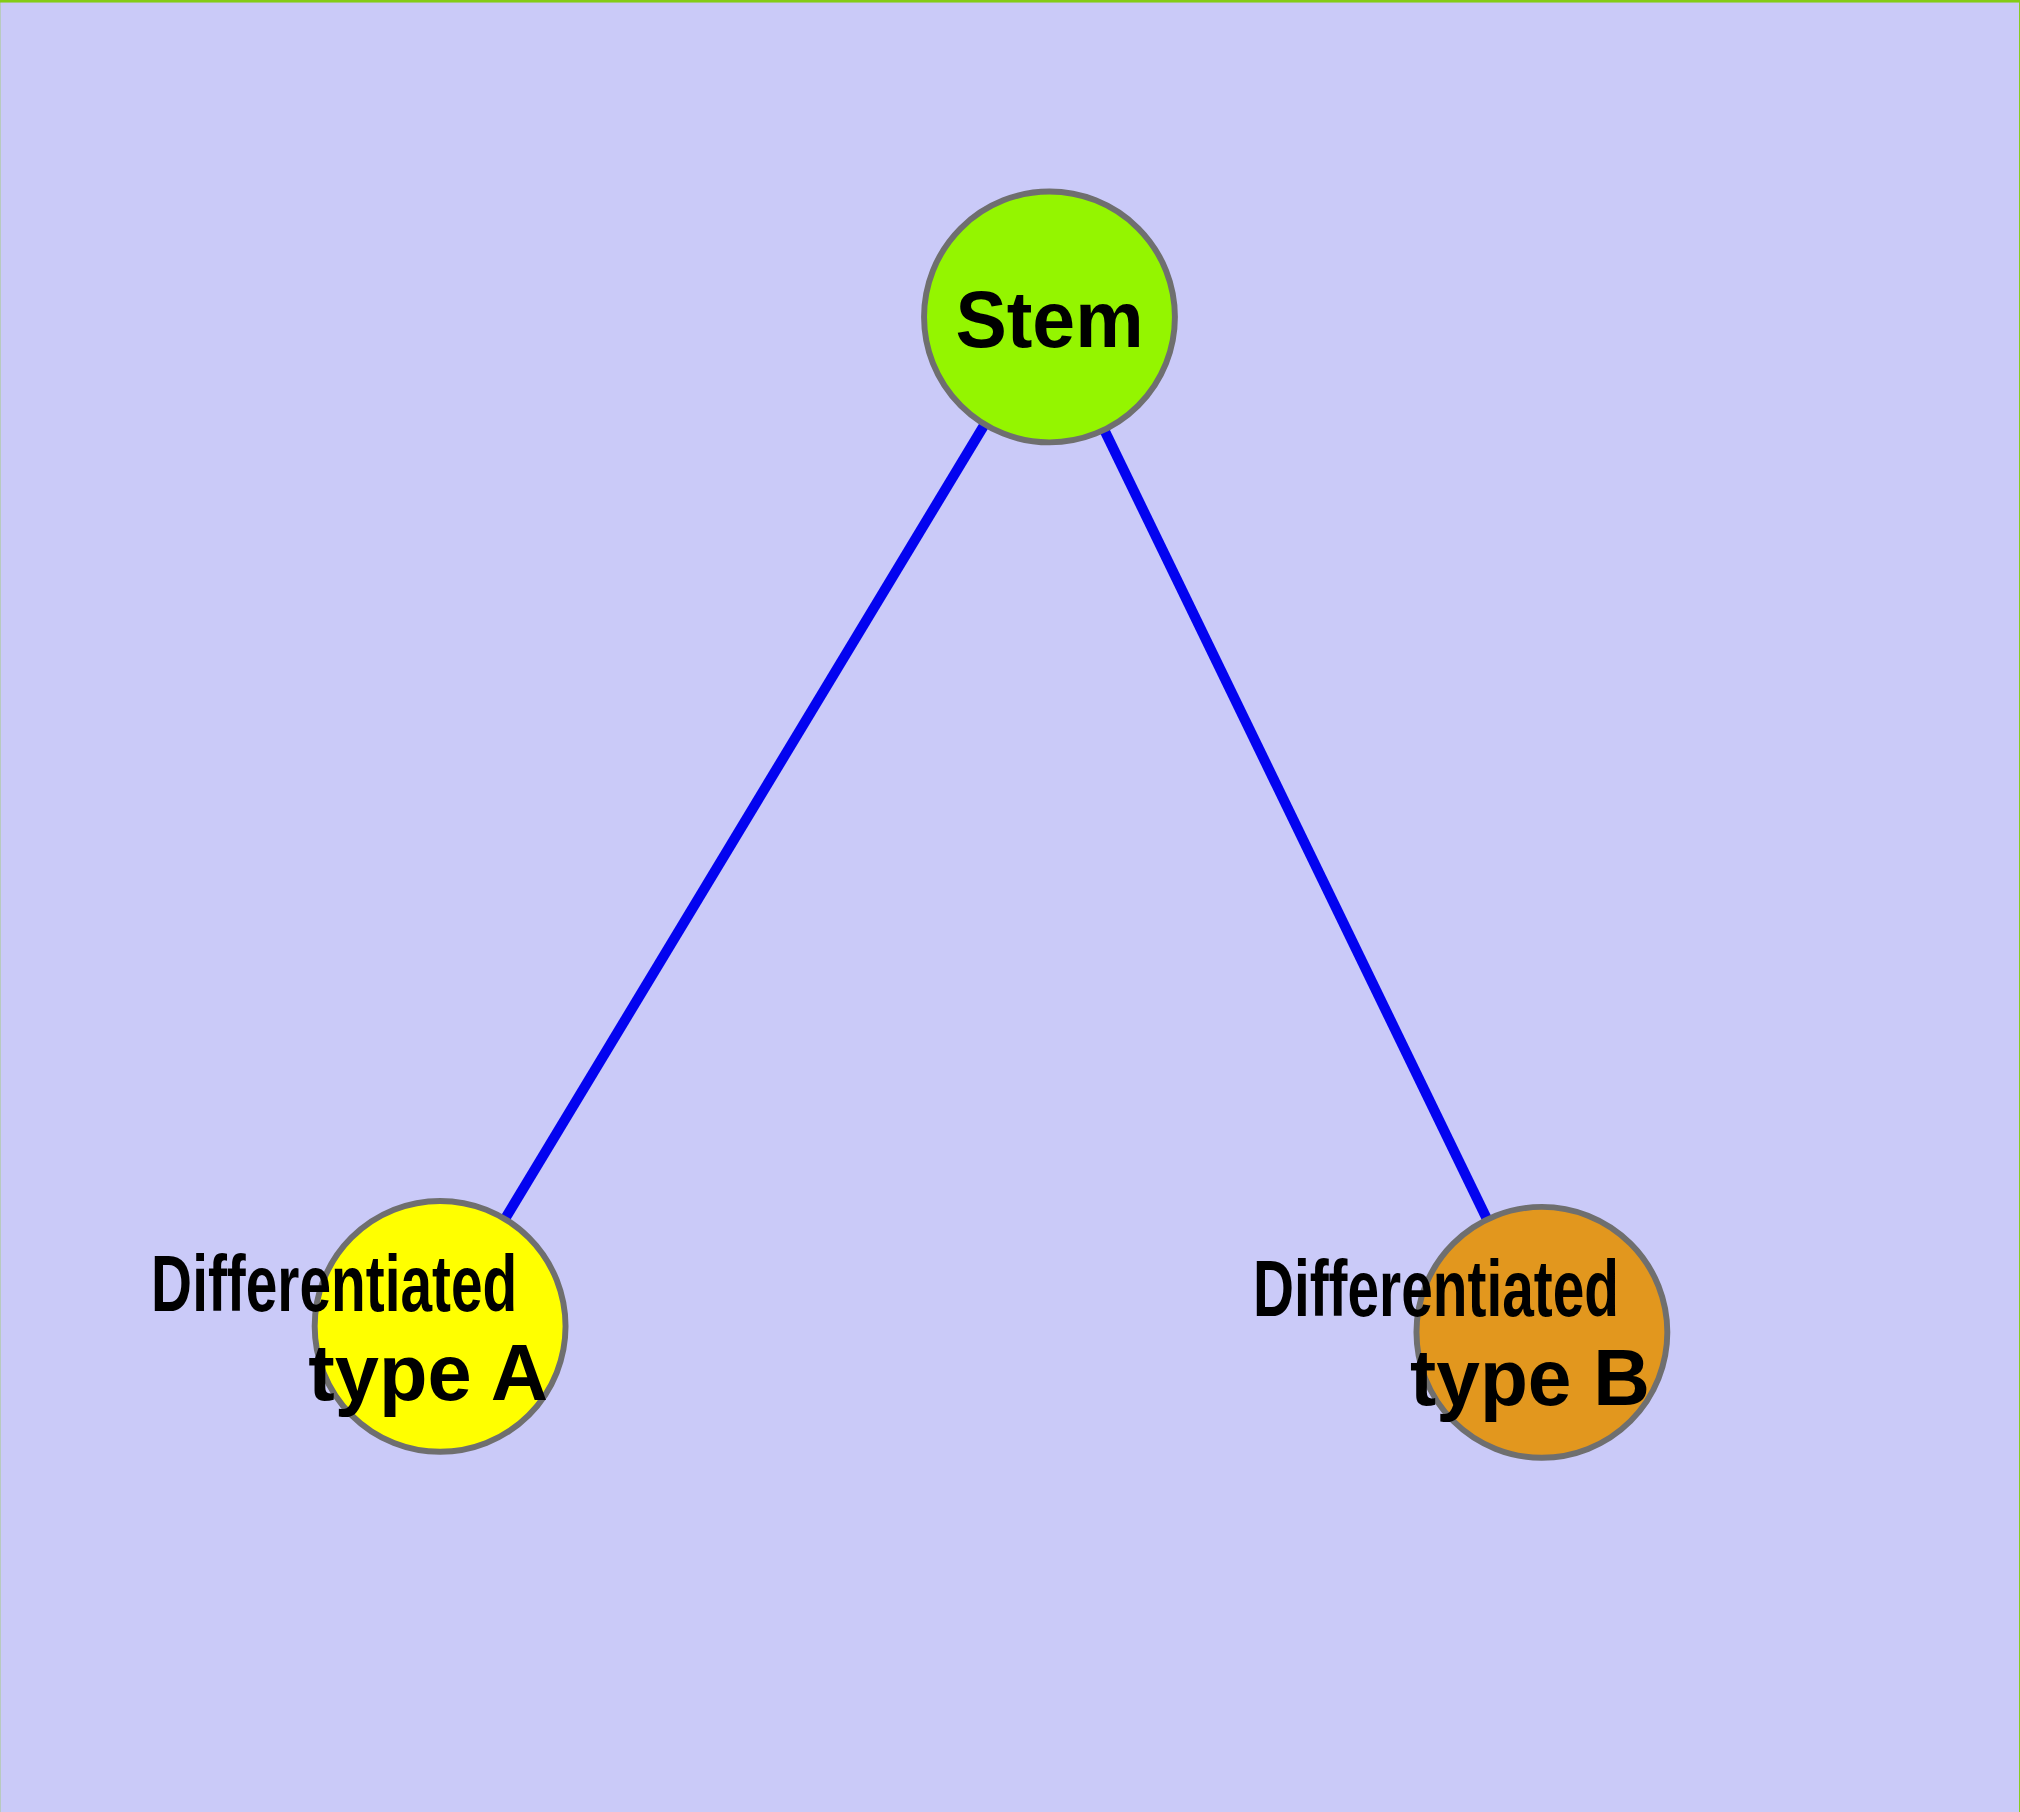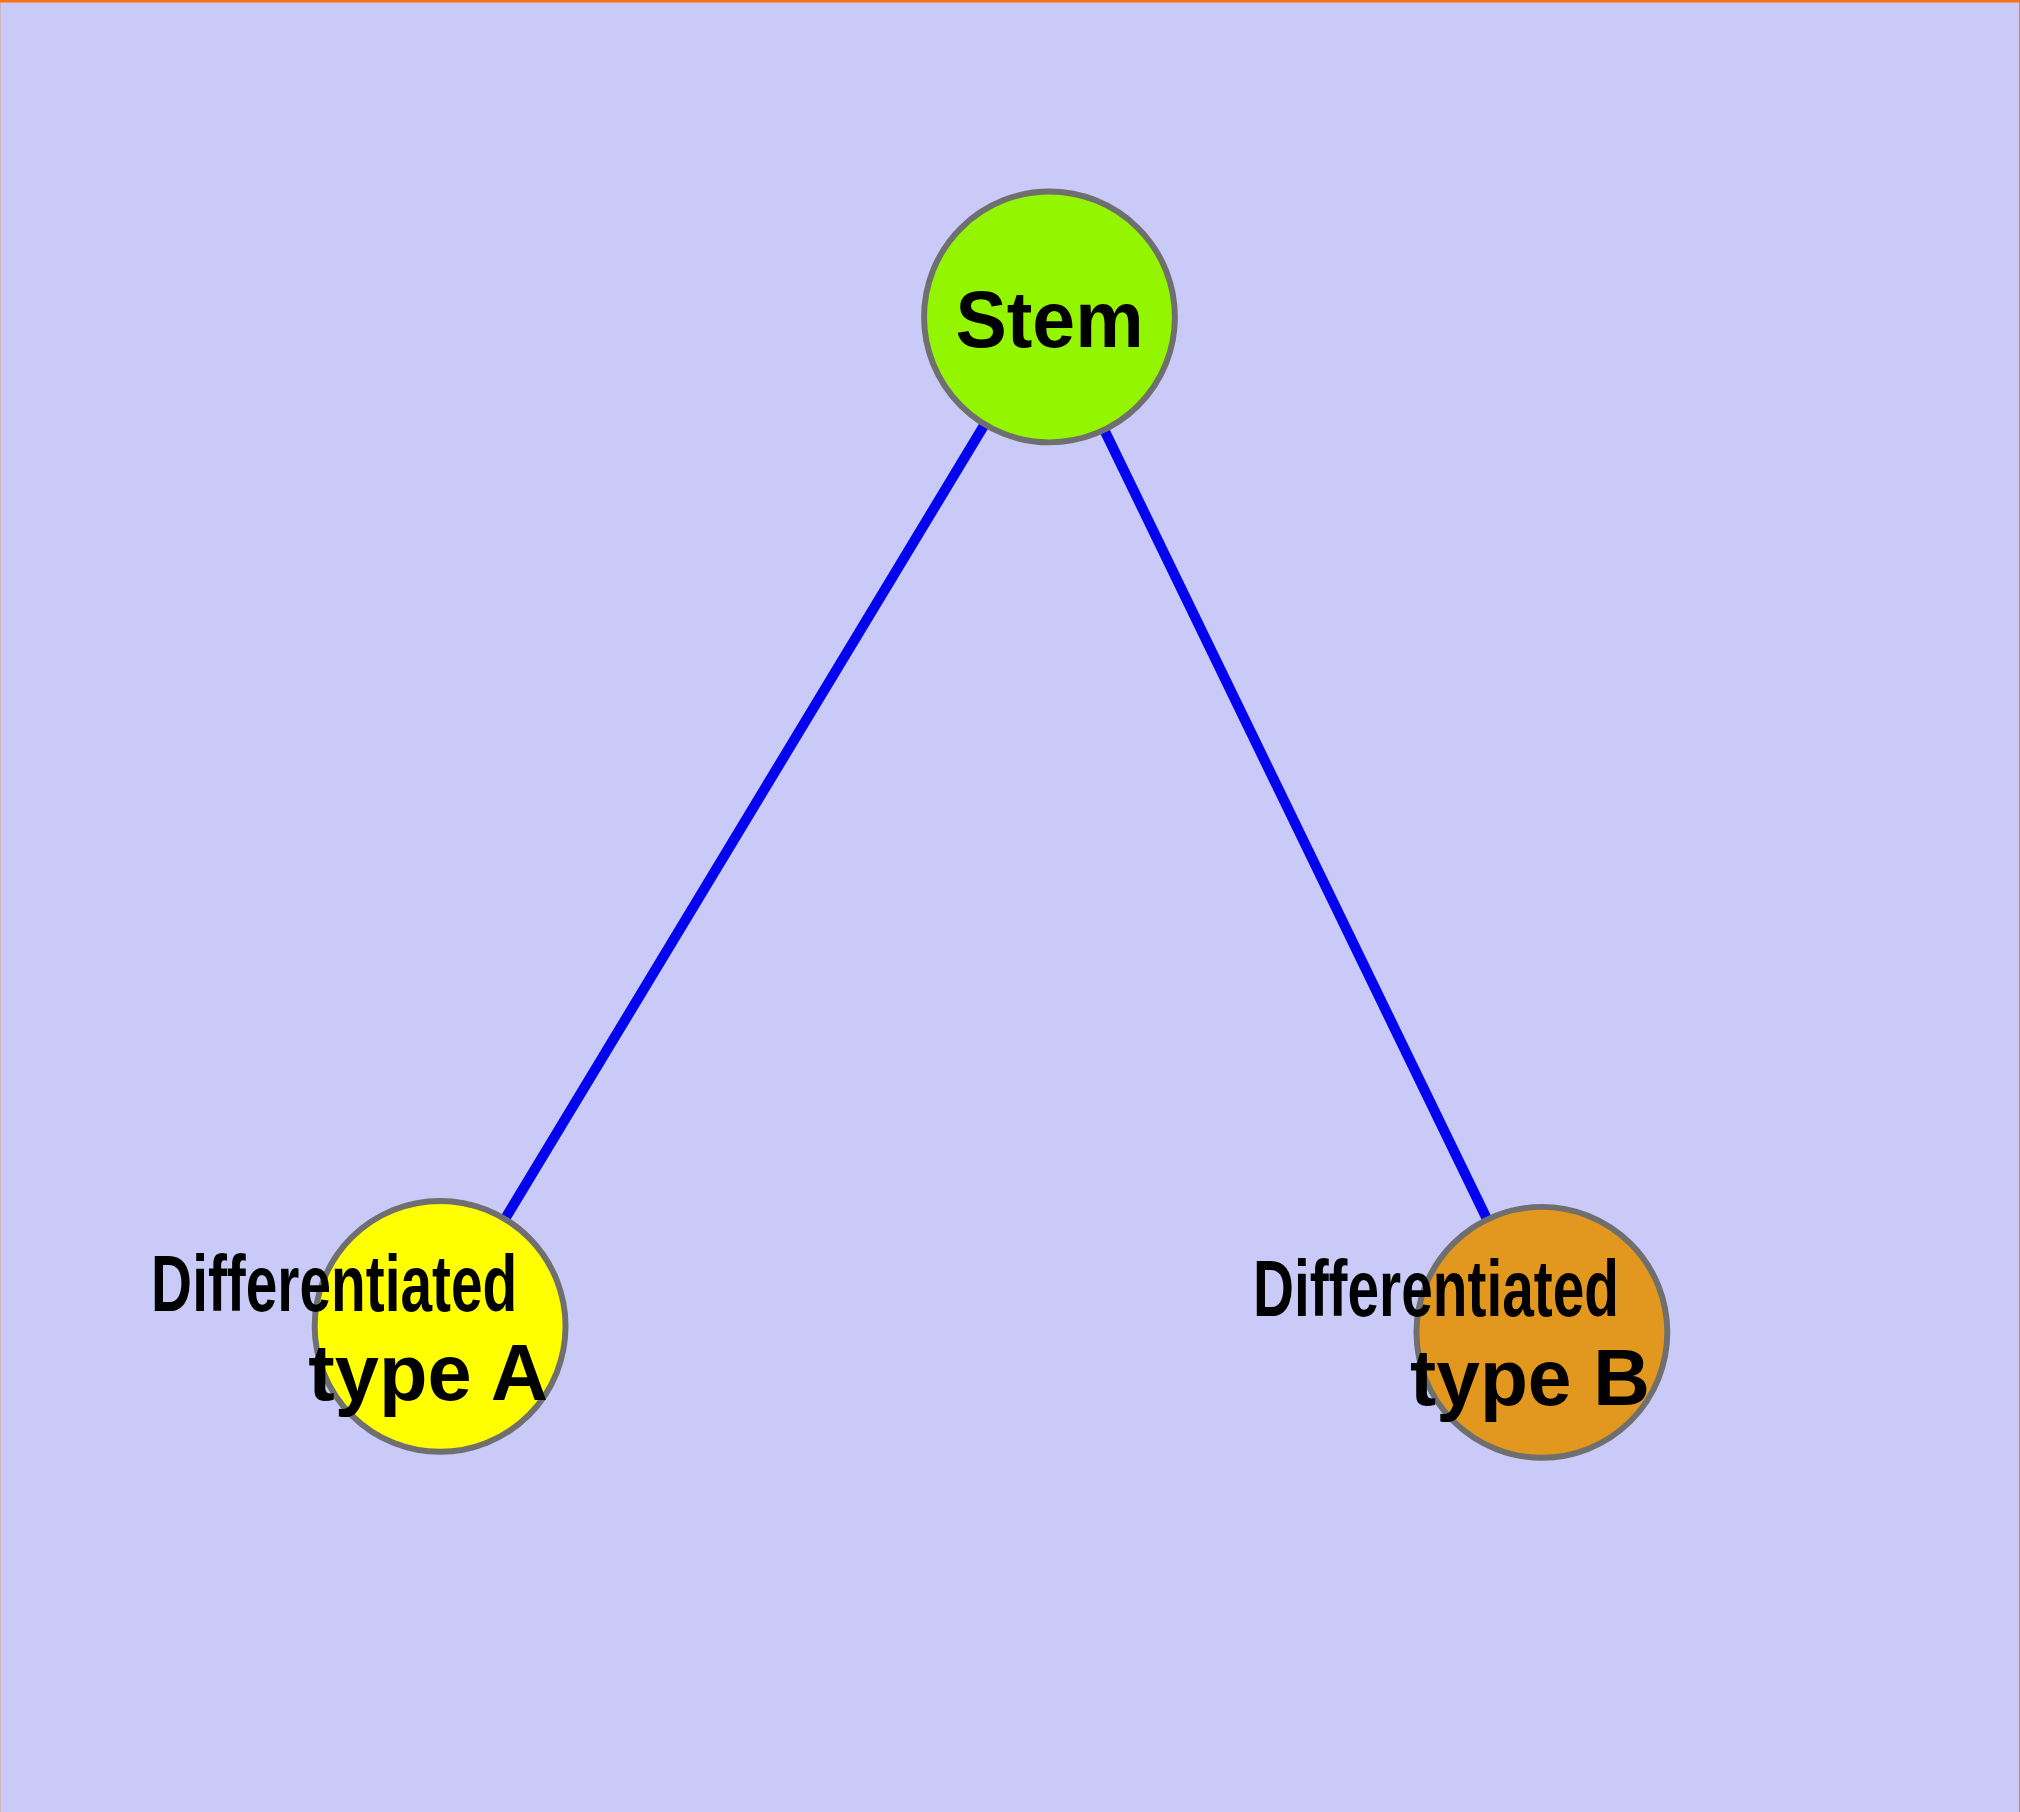--- a/index.html
+++ b/index.html
@@ -5,21 +5,21 @@
   html, body {
     margin: 0;
     padding: 0;
     background: #ffffff;
     font-family: "Liberation Sans", sans-serif;
   }
   .canvas {
     position: relative;
     width: 2021px;
     height: 1812px;
-    background: #f97316;
+    background: #84cc16;
     overflow: hidden;
   }
   .canvas svg {
     display: block;
     width: 2021px;
     height: 1812px;
   }
   .node-label {
     font-family: "Liberation Sans", sans-serif;
     font-weight: bold;

